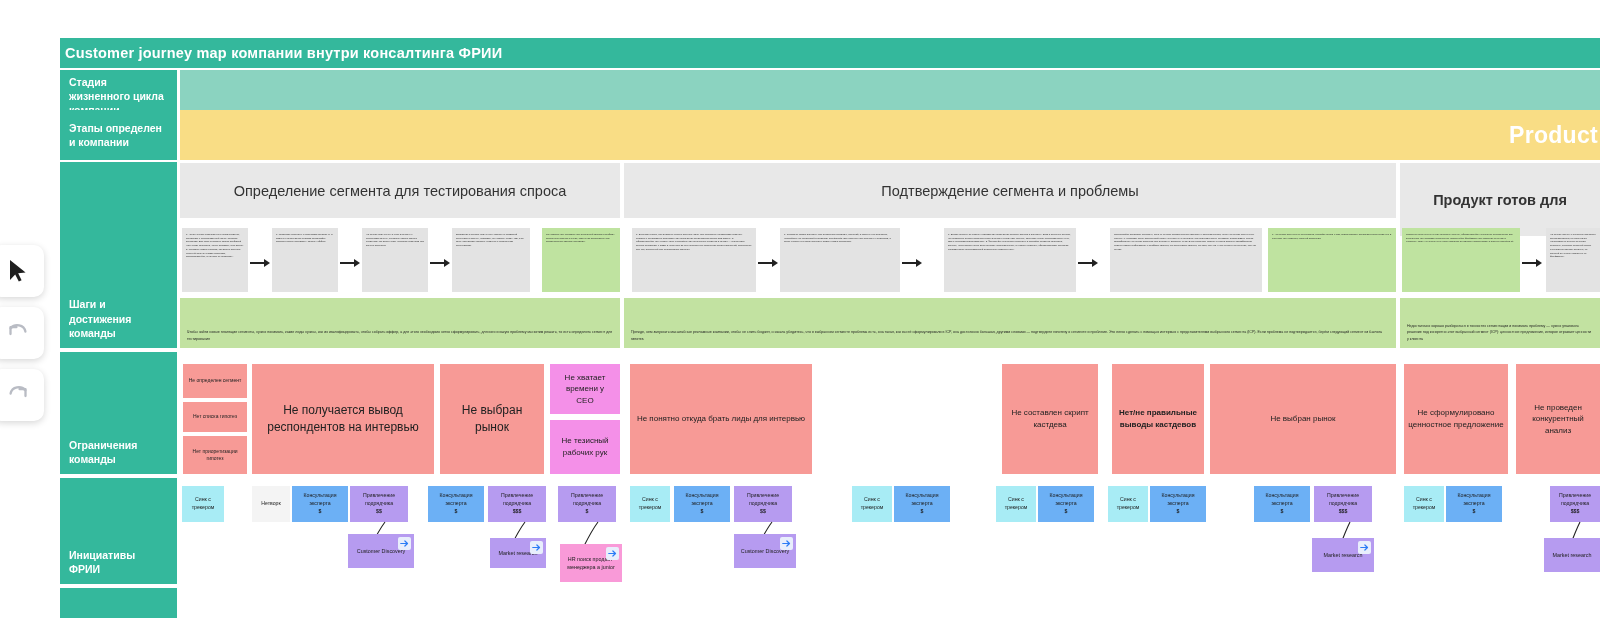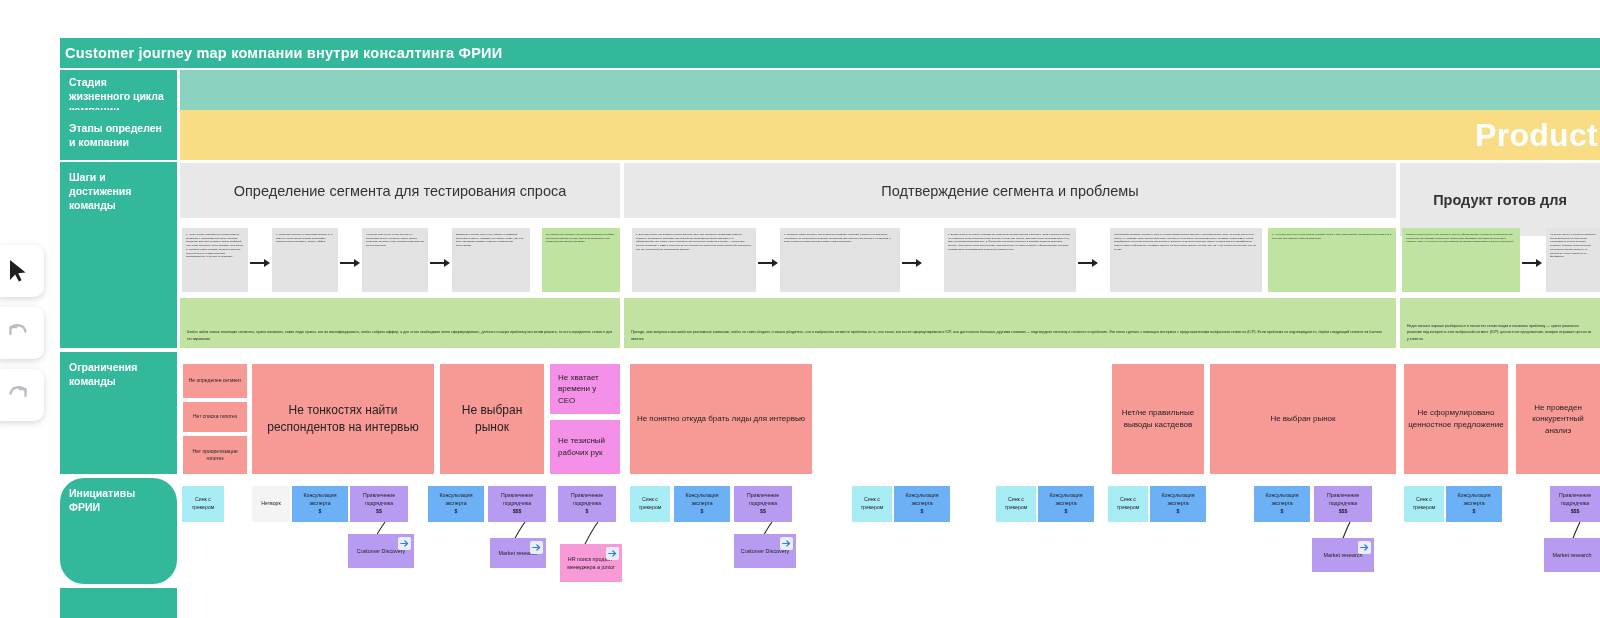--- a/index.html
+++ b/index.html
@@ -18,28 +18,28 @@
   
   .title-bar{ position:absolute; left:60px; top:38px; width:1600px; height:30px;
     background:#34b89c; display:flex; align-items:center; }
   .title-bar span{ color:#fff; font-size:14.5px; font-weight:bold; padding-left:5px;
     letter-spacing:.2px; white-space:nowrap; }
 
   
   .rlabel{ position:absolute; left:60px; background:#34b89c; color:#fff;
     font-size:10.5px; font-weight:bold; line-height:1.35; padding:8px 9px;
     display:flex; align-items:center; }
-  .rlabel.mid{ align-items:flex-start; }
+  .rlabel.mid{ align-items:flex-end; }
 
   
   .band{ position:absolute; left:180px; width:1420px; }
   .band.teal{ background:#8bd3c0; }
   .band.yellow{ background:#f9dd85; display:flex; align-items:center;
     justify-content:flex-end; }
-  .band.yellow .ptxt{ color:#fff; font-size:32px; font-weight:bold;
+  .band.yellow .ptxt{ color:#fff; font-size:23px; font-weight:bold;
     padding-right:2px; white-space:nowrap; letter-spacing:.3px; }
 
   
   .sechead{ position:absolute; background:#e8e8e8; display:flex;
     align-items:center; justify-content:center; }
   .sechead span{ font-size:14.5px; color:#333; white-space:nowrap; }
 
   
   .stepcard{ position:absolute; background:#e3e3e3; overflow:hidden;
     padding:5px 4px; }
@@ -59,21 +59,21 @@
   .gband p{ font-size:3.6px; line-height:1.75; color:#1f1f1f; }
 
   
   .pink{ position:absolute; background:#f79a96; display:flex;
     align-items:center; justify-content:center; text-align:center;
     color:#222; padding:4px; }
   .pink.sm{ font-size:5px; line-height:1.5; }
   .pink.md{ font-size:8px; line-height:1.45; }
   .pink.lg{ font-size:12px; line-height:1.45; }
   .magenta{ position:absolute; background:#f490e8; display:flex;
-    align-items:center; justify-content:center; 
+    align-items:center; justify-content:center; text-align:center;
     color:#222; font-size:8px; line-height:1.45; padding:8px; }
 
   
   .init{ position:absolute; display:flex; flex-direction:column;
     align-items:center; justify-content:center; text-align:center;
     font-size:5.2px; line-height:1.5; color:#1d1d1d; padding:3px; }
   .init .cost{ font-weight:bold; margin-top:1px; }
   .c-cyan{ background:#a8ecf5; }
   .c-blue{ background:#6cb0f5; }
   .c-purple{ background:#b69bf0; }
@@ -123,21 +123,21 @@
   </div>
   <div class="rlabel" style="top:110px;height:50px;width:117px;">
     <span>Этапы определен и компании</span>
   </div>
   <div class="rlabel mid" style="top:162px;height:186px;width:117px;">
     <span>Шаги и достижения команды</span>
   </div>
   <div class="rlabel mid" style="top:352px;height:122px;width:117px;">
     <span>Ограничения команды</span>
   </div>
-  <div class="rlabel mid" style="top:478px;height:106px;width:117px;border-radius:24px;">
+  <div class="rlabel mid" style="top:478px;height:106px;width:117px;">
     <span>Инициативы ФРИИ</span>
   </div>
   <div class="rlabel" style="top:588px;height:30px;width:117px;"></div>
 
   <div class="band teal" style="top:70px;height:52px;"></div>
   <div class="band yellow" style="top:110px;height:50px;">
     <span class="ptxt">Product</span>
   </div>
 
   <div class="sechead" style="left:180px;top:163px;width:440px;height:55px;">
@@ -230,35 +230,38 @@
   <div class="pink sm" style="left:183px;top:364px;width:64px;height:34px;">
     <span>Не определен сегмент</span>
   </div>
   <div class="pink sm" style="left:183px;top:402px;width:64px;height:30px;">
     <span>Нет списка гипотез</span>
   </div>
   <div class="pink sm" style="left:183px;top:436px;width:64px;height:38px;">
     <span>Нет приоретизации гипотез</span>
   </div>
   <div class="pink lg" style="left:252px;top:364px;width:182px;height:110px;">
-    <span>Не тонкостях найти респондентов на интервью</span>
+    <span>Не получается вывод респондентов на интервью</span>
   </div>
   <div class="pink lg" style="left:440px;top:364px;width:104px;height:110px;">
     <span>Не выбран рынок</span>
   </div>
   <div class="magenta" style="left:550px;top:364px;width:70px;height:50px;">
     <span>Не хватает времени у CEO</span>
   </div>
   <div class="magenta" style="left:550px;top:420px;width:70px;height:54px;">
     <span>Не тезисный рабочих рук</span>
   </div>
   <div class="pink md" style="left:630px;top:364px;width:182px;height:110px;">
     <span>Не понятно откуда брать лиды для интервью</span>
   </div>
-  <div class="pink md" style="left:1112px;top:364px;width:92px;height:110px;">
+  <div class="pink md" style="left:1002px;top:364px;width:96px;height:110px;">
+    <span>Не составлен скрипт кастдева</span>
+  </div>
+  <div class="pink md" style="left:1112px;top:364px;width:92px;height:110px;font-weight:bold;">
     <span>Нет/не правильные выводы кастдевов</span>
   </div>
   <div class="pink md" style="left:1210px;top:364px;width:186px;height:110px;">
     <span>Не выбран рынок</span>
   </div>
   <div class="pink md" style="left:1404px;top:364px;width:104px;height:110px;">
     <span>Не сформулировано ценностное предложение</span>
   </div>
   <div class="pink md" style="left:1516px;top:364px;width:84px;height:110px;">
     <span>Не проведен конкурентный анализ</span>

